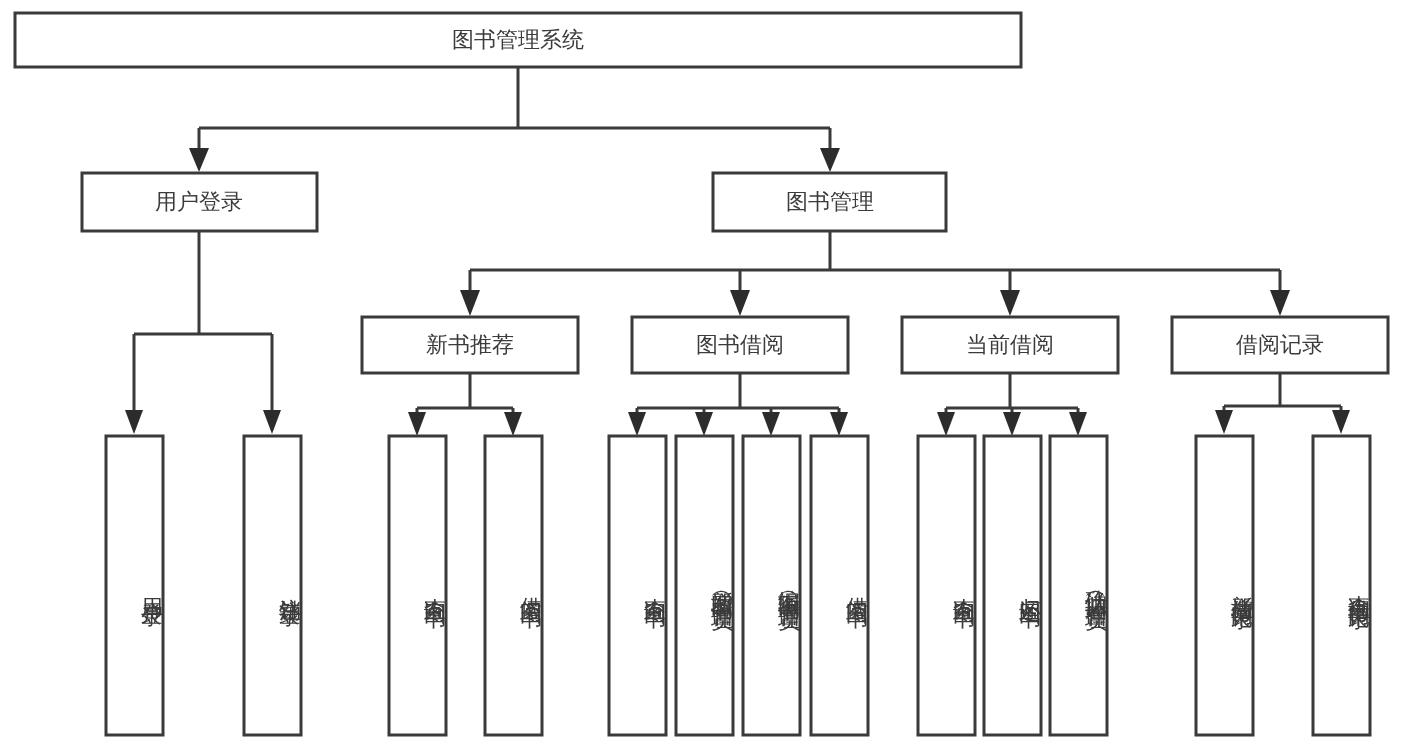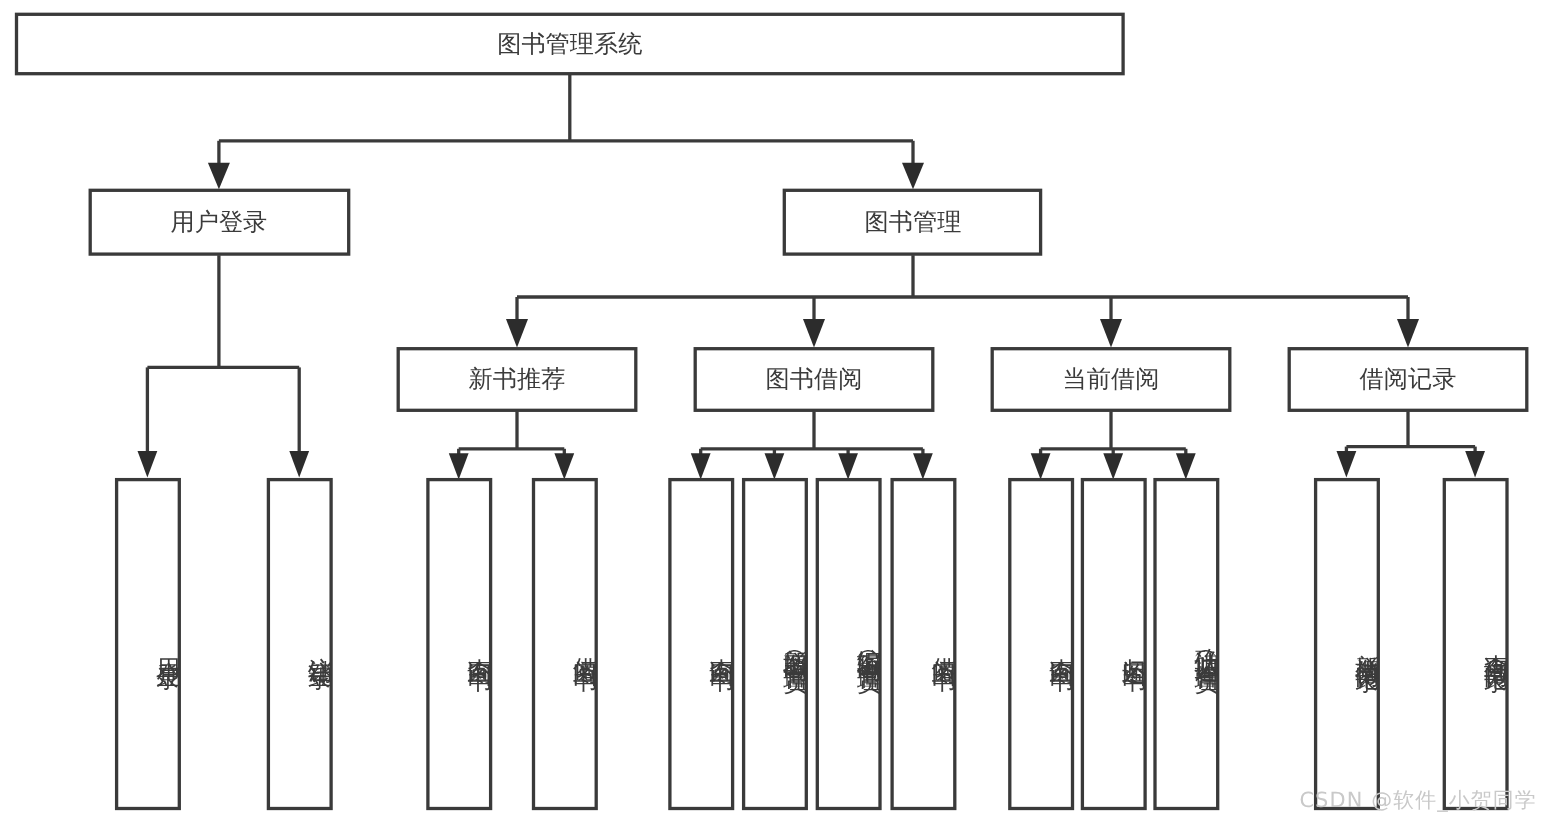--- a/index.html
+++ b/index.html
@@ -220,15 +220,14 @@
   <div class="leaf-label-wrap" style="left:743px; top:436px; width:57px; height:299px;">编辑图书（管理员）</div>
   <div class="leaf-label-wrap" style="left:811px; top:436px; width:57px; height:299px;">借阅图书</div>
 
   <div class="leaf-label-wrap" style="left:918px; top:436px; width:57px; height:299px;">查询图书</div>
   <div class="leaf-label-wrap" style="left:984px; top:436px; width:57px; height:299px;">归还图书</div>
   <div class="leaf-label-wrap" style="left:1050px; top:436px; width:57px; height:299px;">确认归还（管理员）</div>
 
   <div class="leaf-label-wrap" style="left:1196px; top:436px; width:57px; height:299px;">新增借阅记录</div>
   <div class="leaf-label-wrap" style="left:1313px; top:436px; width:57px; height:299px;">查询借阅记录</div>
 
-  <div class="watermark">CSDN @软件_小贺同学</div>
 
 </div>
 
 </body></html>

